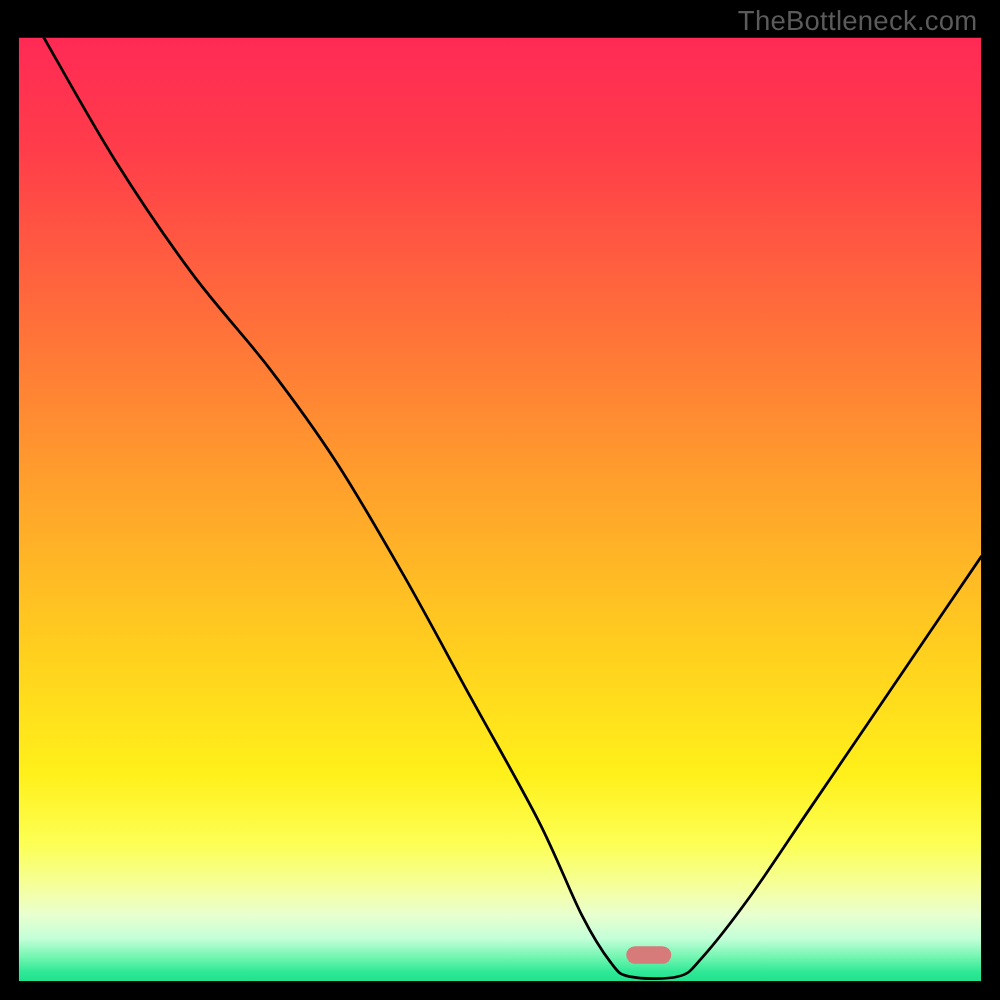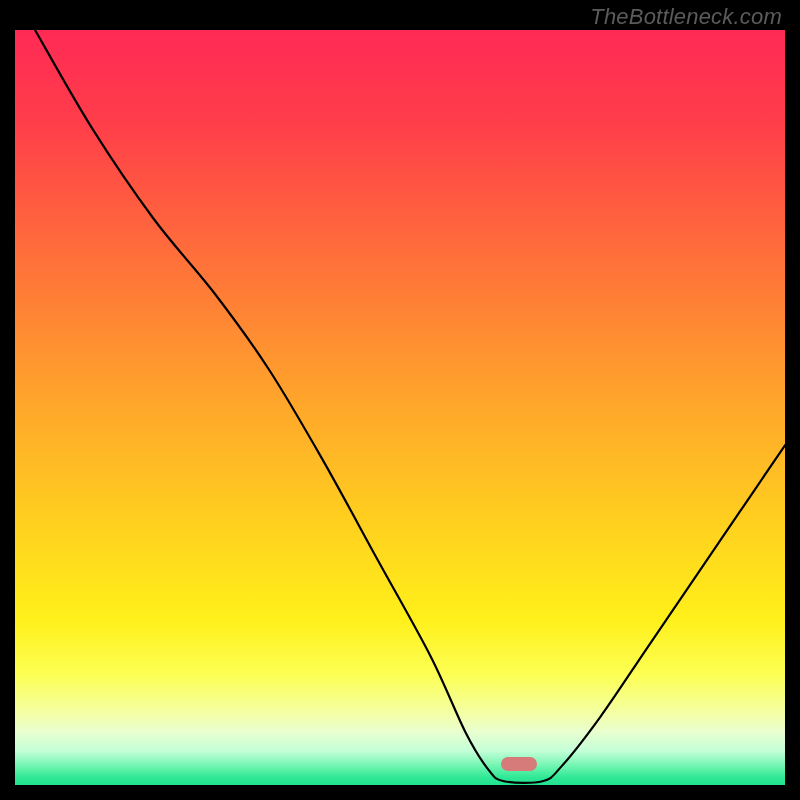--- a/index.html
+++ b/index.html
@@ -9,21 +9,20 @@
     height: 800px;
     background: #000;
     overflow: hidden;
     font-family: Arial, Helvetica, sans-serif;
   }
   .frame {
     position: relative;
     width: 800px;
     height: 664px;
     background: #000;
-    font-style: italic;
   }
   .watermark {
     position: absolute;
     top: 4px;
     right: 18px;
     font-size: 22px;
     font-weight: 500;
     color: #5b5b5b;
     letter-spacing: 0.2px;
     user-select: none;

